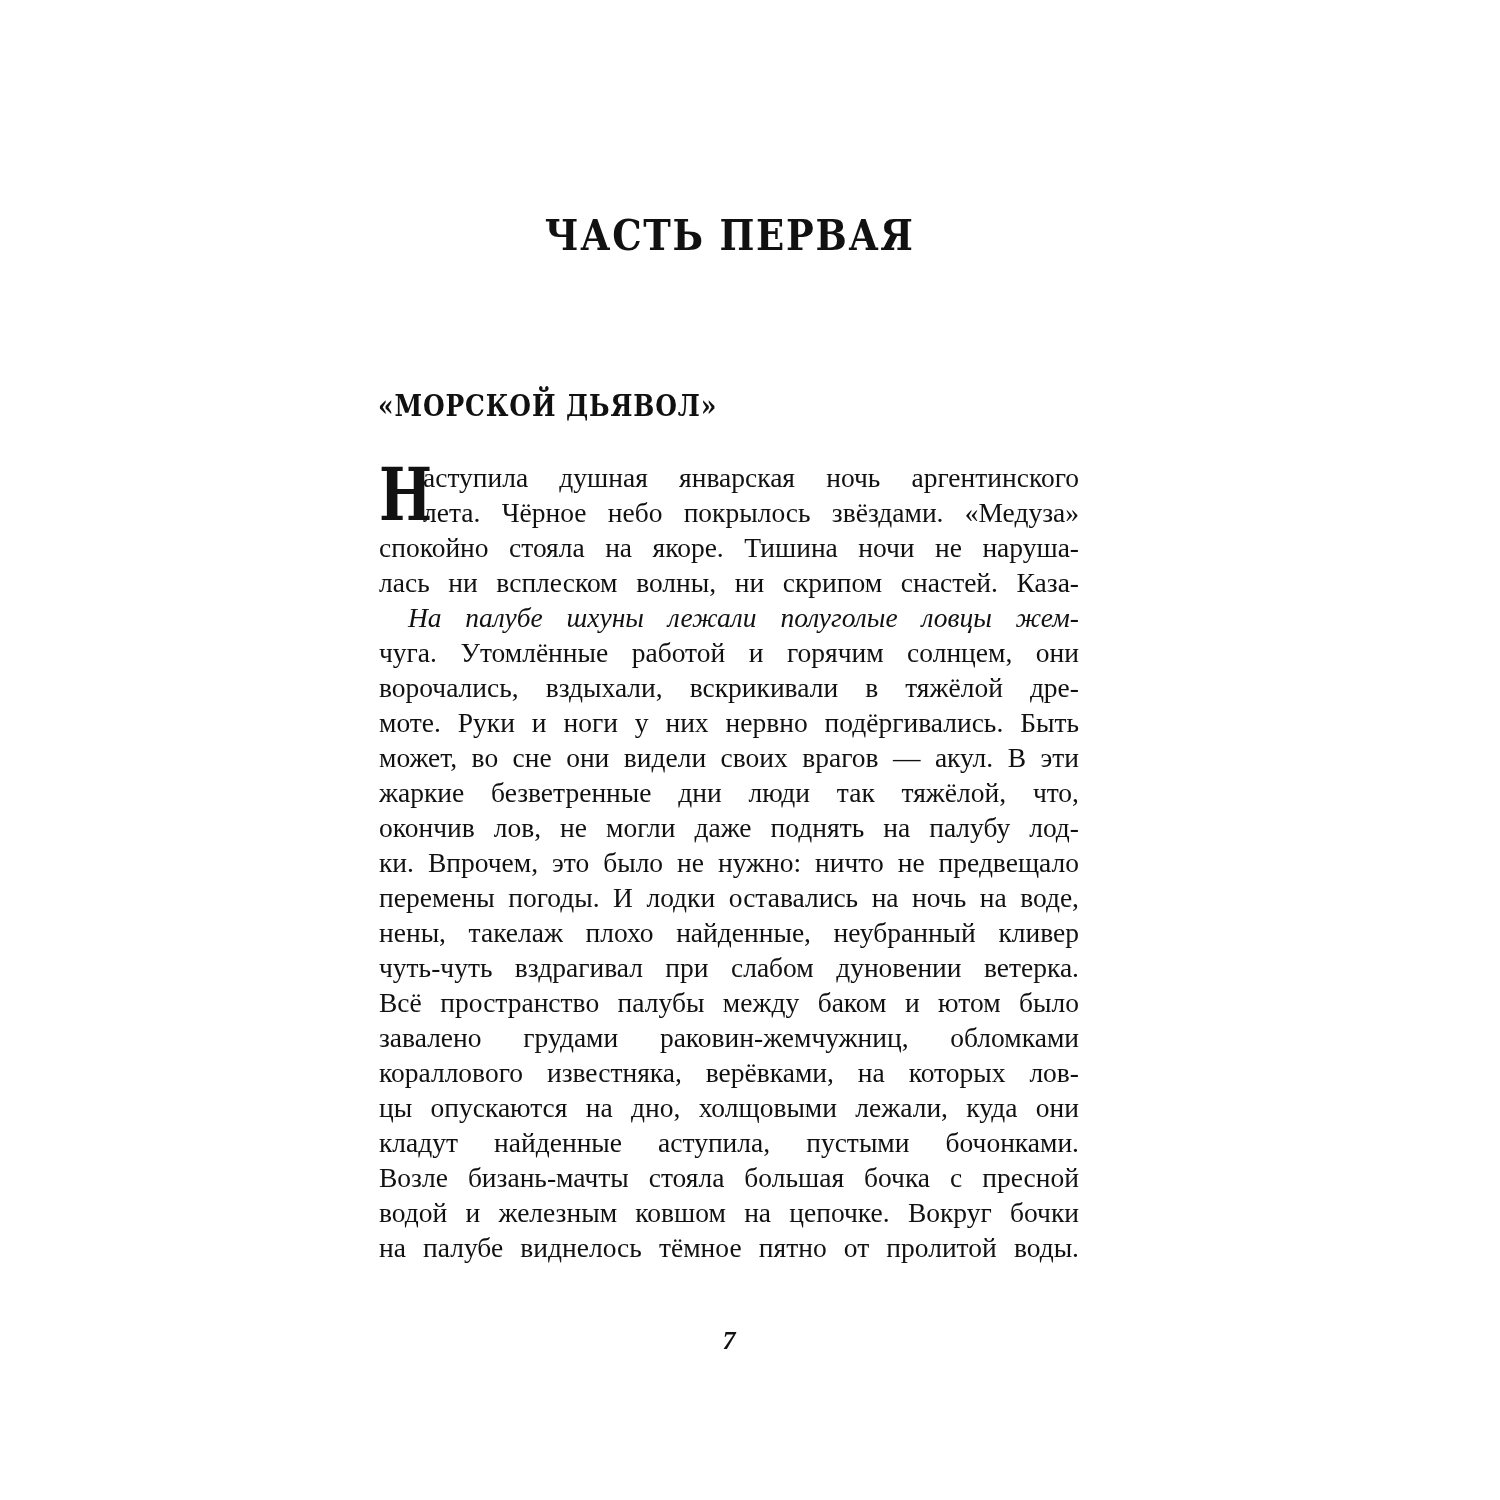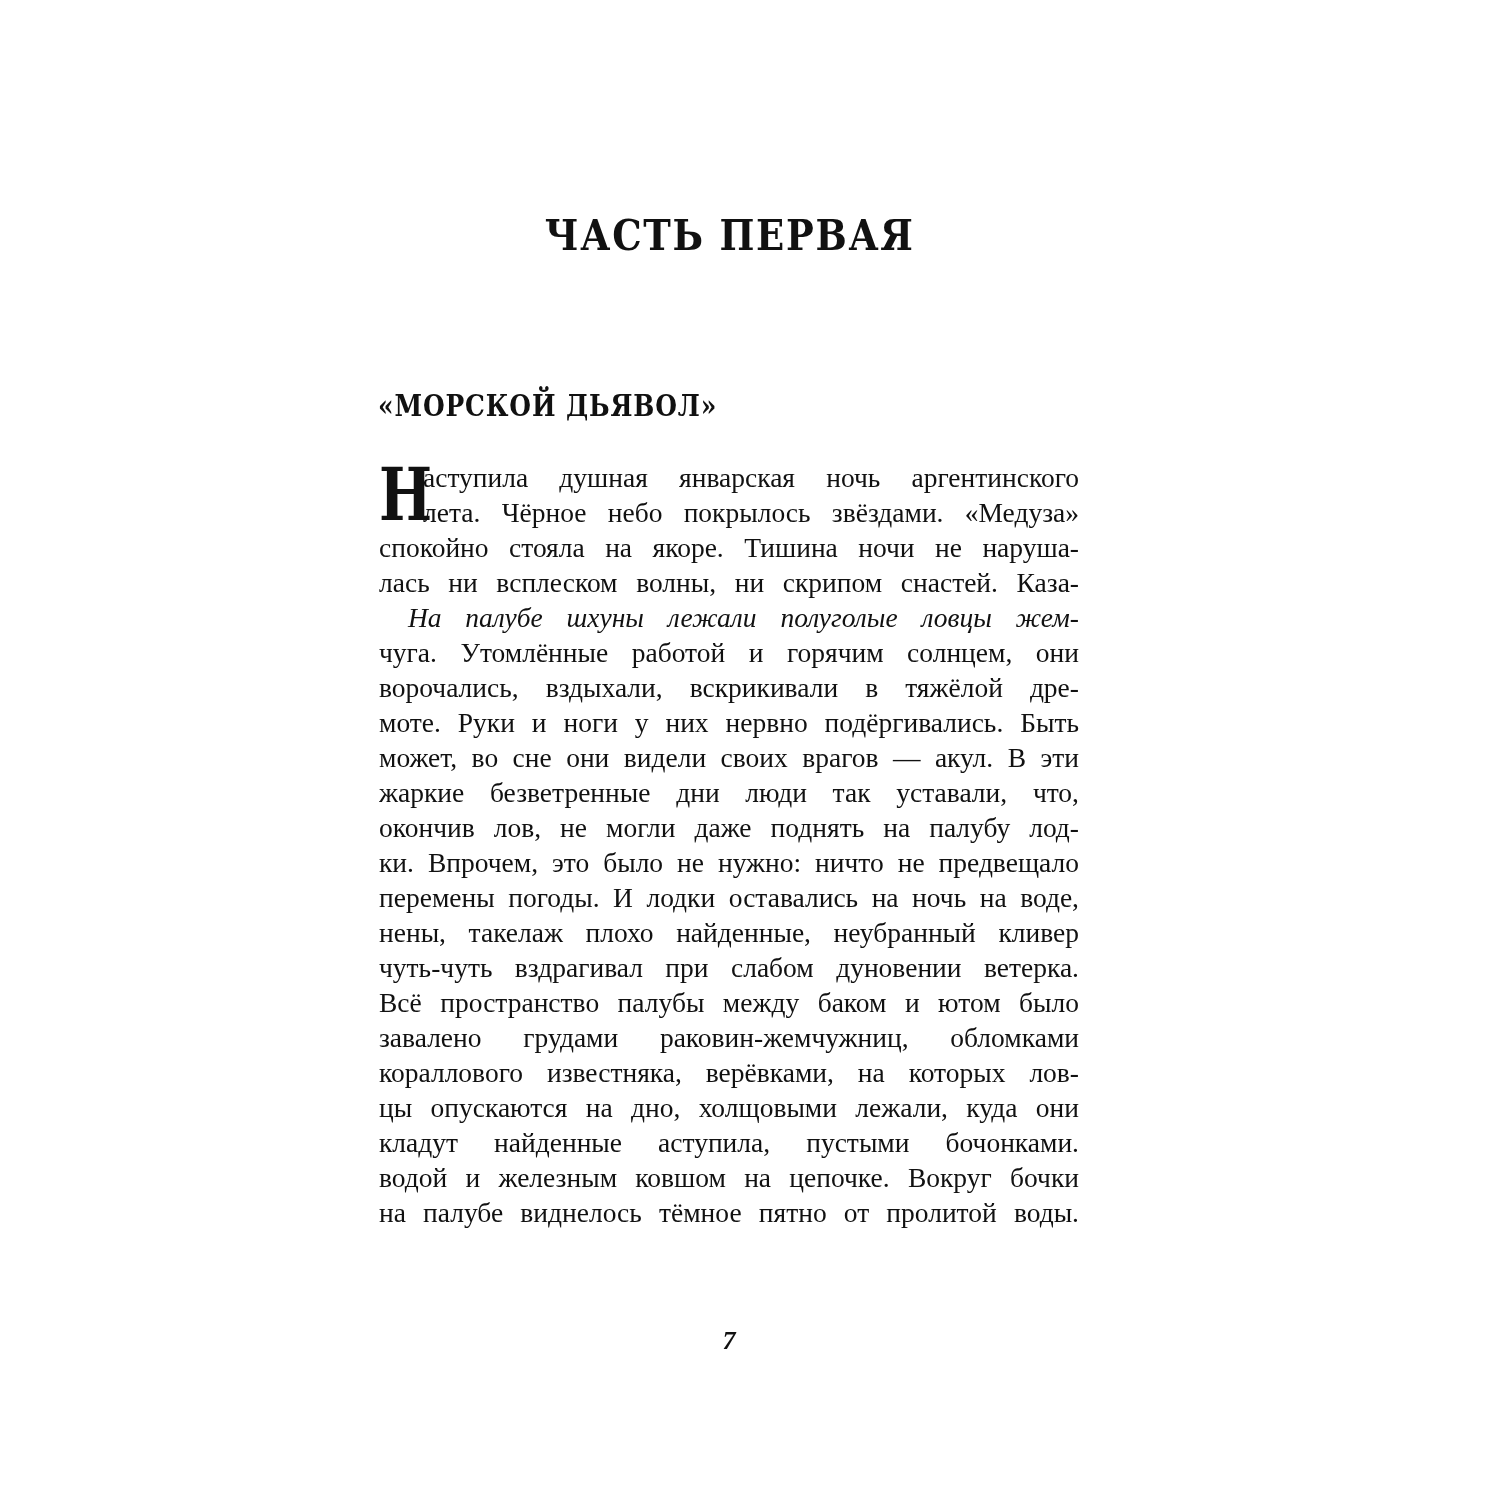--- a/index.html
+++ b/index.html
@@ -111,29 +111,30 @@
     <span class="line after-cap">лета. Чёрное небо покрылось звёздами. «Медуза»</span>
     <span class="line">спокойно стояла на якоре. Тишина ночи не наруша-</span>
     <span class="line">лась ни всплеском волны, ни скрипом снастей. Каза-</span>
   </div>
   <div>
     <span class="line indent">На палубе шхуны лежали полуголые ловцы жем-</span>
     <span class="line">чуга. Утомлённые работой и горячим солнцем, они</span>
     <span class="line">ворочались, вздыхали, вскрикивали в тяжёлой дре-</span>
     <span class="line">моте. Руки и ноги у них нервно подёргивались. Быть</span>
     <span class="line">может, во сне они видели своих врагов — акул. В эти</span>
-    <span class="line">жаркие безветренные дни люди так уставали, что,</span>
+    <span class="line">жаркие безветренные дни люди так тяжёлой, что,</span>
     <span class="line">окончив лов, не могли даже поднять на палубу лод-</span>
     <span class="line">ки. Впрочем, это было не нужно: ничто не предвещало</span>
     <span class="line">перемены погоды. И лодки оставались на ночь на воде,</span>
     <span class="line">нены, такелаж плохо найденные, неубранный кливер</span>
     <span class="line">чуть-чуть вздрагивал при слабом дуновении ветерка.</span>
     <span class="line">Всё пространство палубы между баком и ютом было</span>
     <span class="line">завалено грудами раковин-жемчужниц, обломками</span>
     <span class="line">кораллового известняка, верёвками, на которых лов-</span>
     <span class="line">цы опускаются на дно, холщовыми лежали, куда они</span>
     <span class="line">кладут найденные аступила, пустыми бочонками.</span>
+    <span class="line">Возле бизань-мачты стояла большая бочка с пресной</span>
     <span class="line">водой и железным ковшом на цепочке. Вокруг бочки</span>
     <span class="line">на палубе виднелось тёмное пятно от пролитой воды.</span>
   </div>
 </div>
 
 <div class="page-number">7</div>
 
 </body></html>

